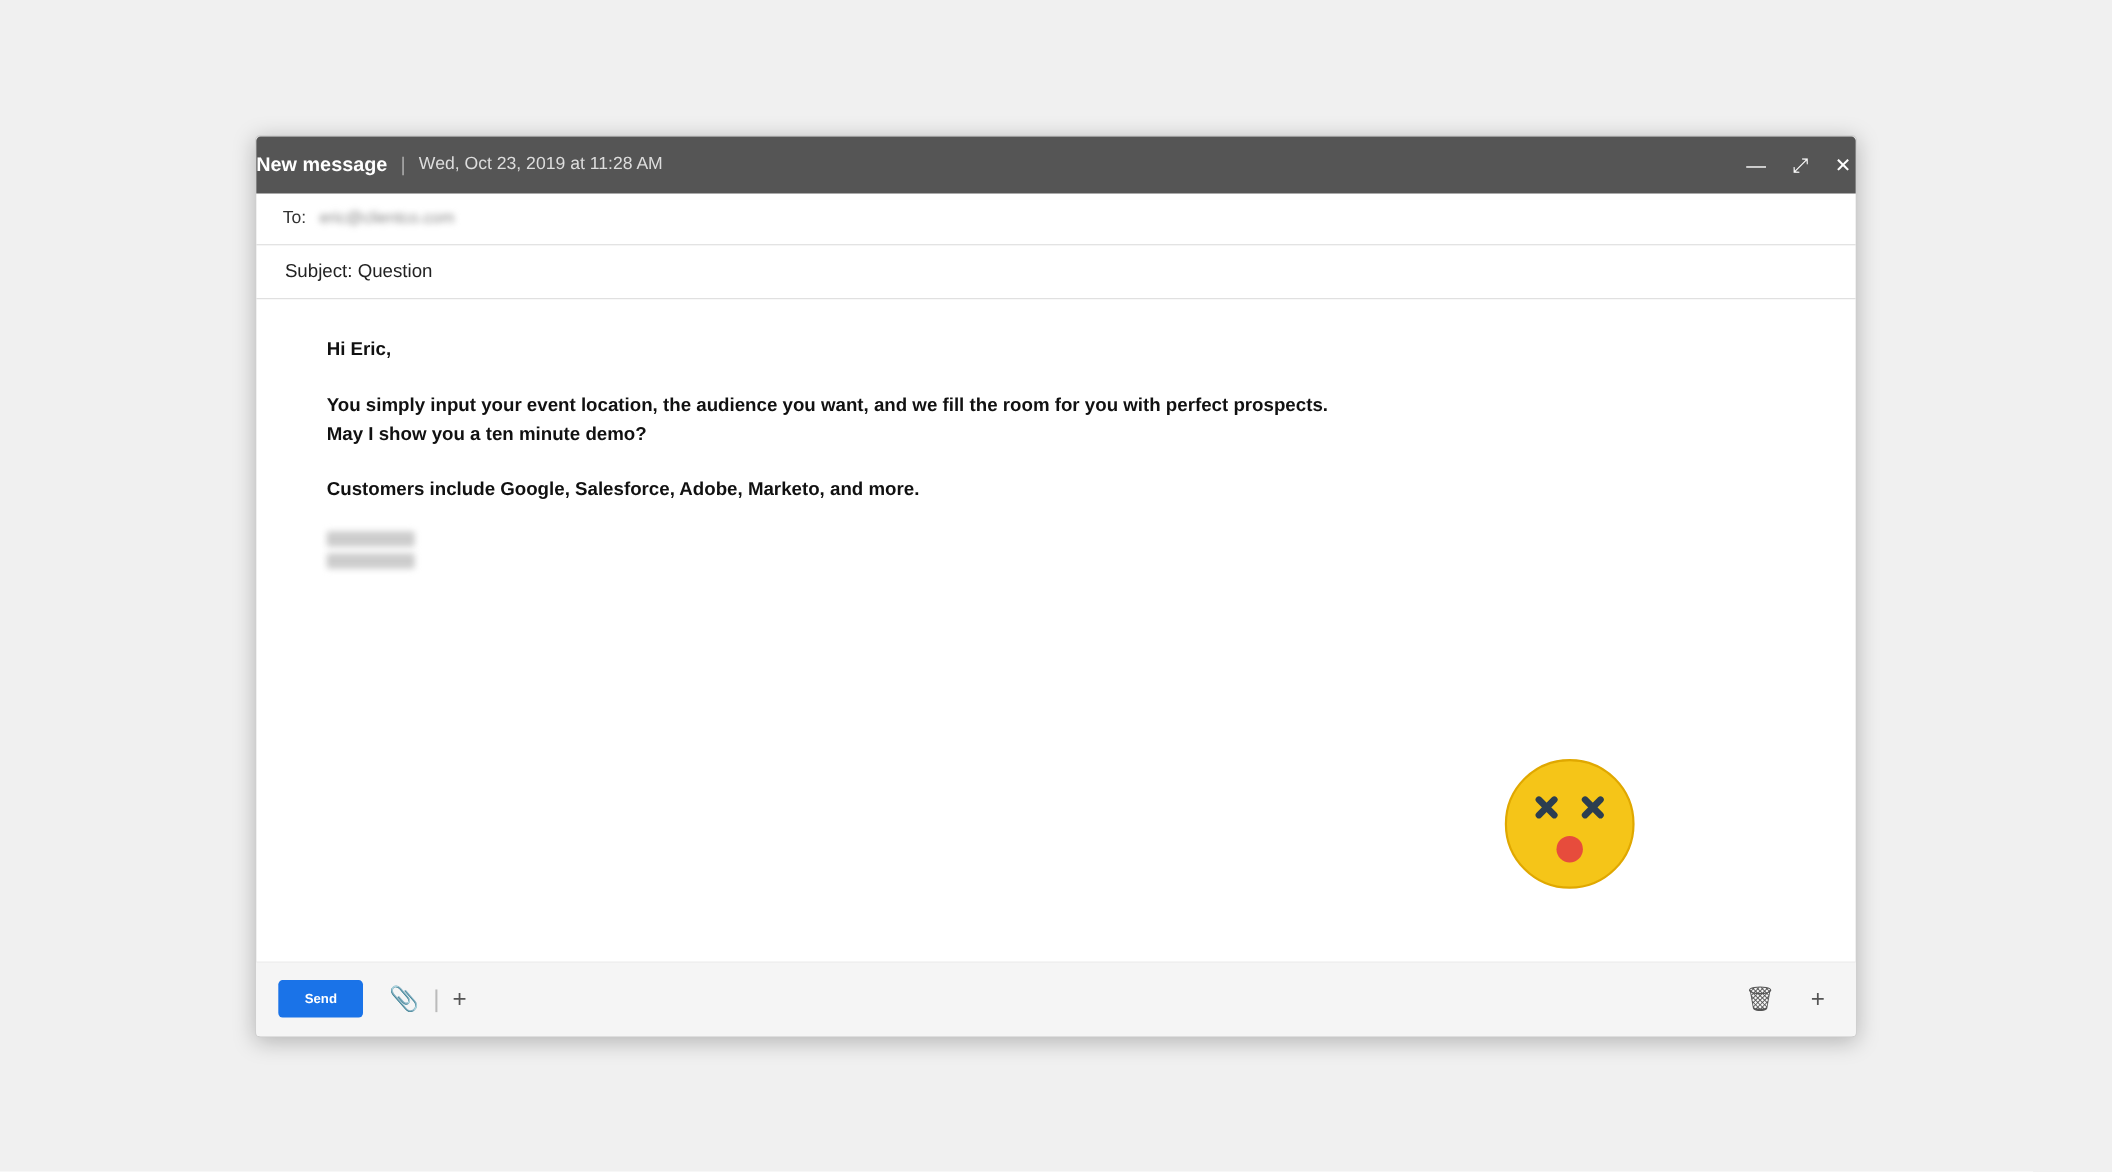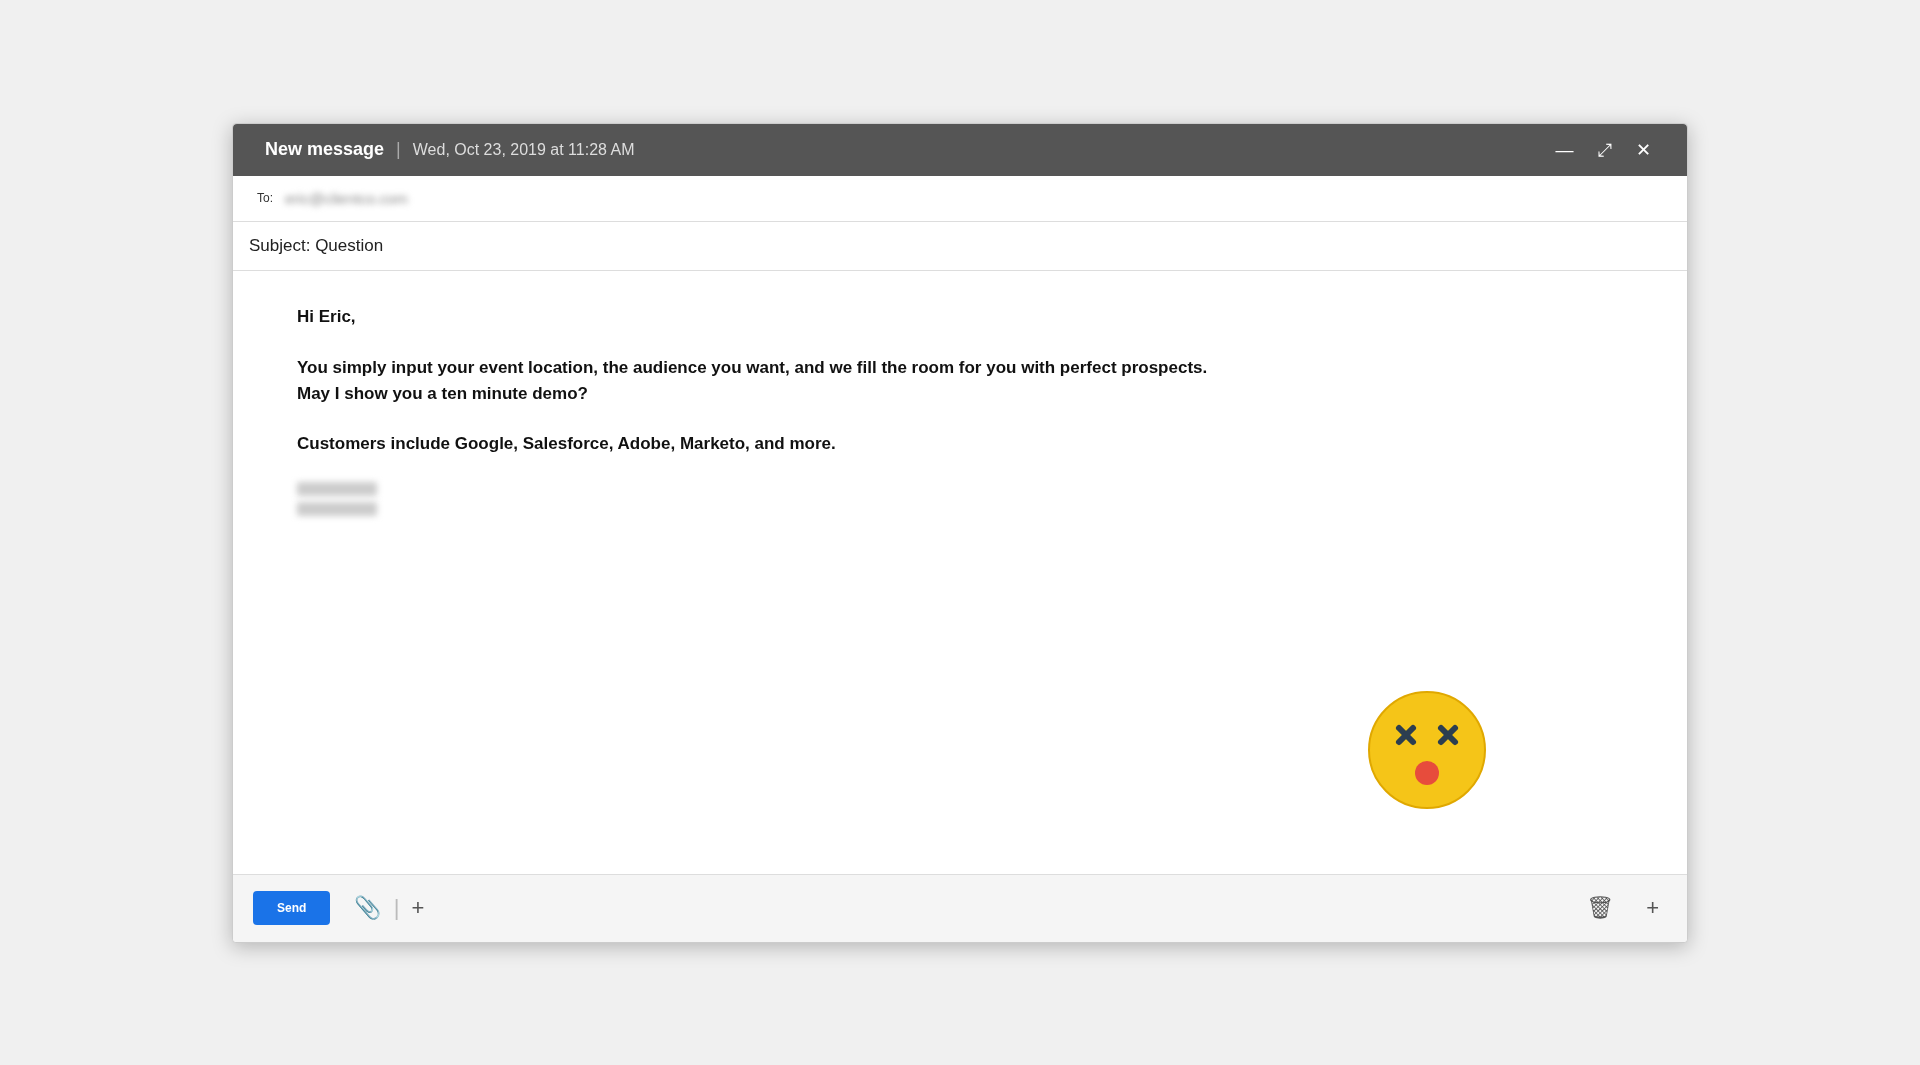--- a/index.html
+++ b/index.html
@@ -30,21 +30,21 @@
       transform: translate(-50%, -50%);
       box-shadow: 0 4px 20px rgba(0,0,0,0.25);
     }
 
     .title-bar {
       background: #555;
       color: #fff;
       height: 52px;
       display: flex;
       align-items: center;
-      padding: 0 32px;
+      padding: 0 0;
       border-radius: 4px 4px 0 0;
       flex-shrink: 0;
     }
 
     .title-bar-left {
       display: flex;
       align-items: center;
       gap: 12px;
       flex: 1;
     }
@@ -84,37 +84,37 @@
 
     .to-row {
       display: flex;
       align-items: center;
       padding: 14px 24px;
       border-bottom: 1px solid #ddd;
       flex-shrink: 0;
     }
 
     .field-label {
-      font-size: 12px;
+      font-size: 16px;
       color: #333;
       margin-right: 12px;
       font-weight: 500;
     }
 
     .to-value {
       font-size: 15px;
       color: #888;
       filter: blur(3px);
       user-select: none;
     }
 
     .subject-row {
       display: flex;
       align-items: center;
-      padding: 14px 16px;
+      padding: 14px 26px;
       border-bottom: 1px solid #ddd;
       flex-shrink: 0;
     }
 
     .subject-text {
       font-size: 17px;
       color: #222;
       font-weight: 400;
     }
 

